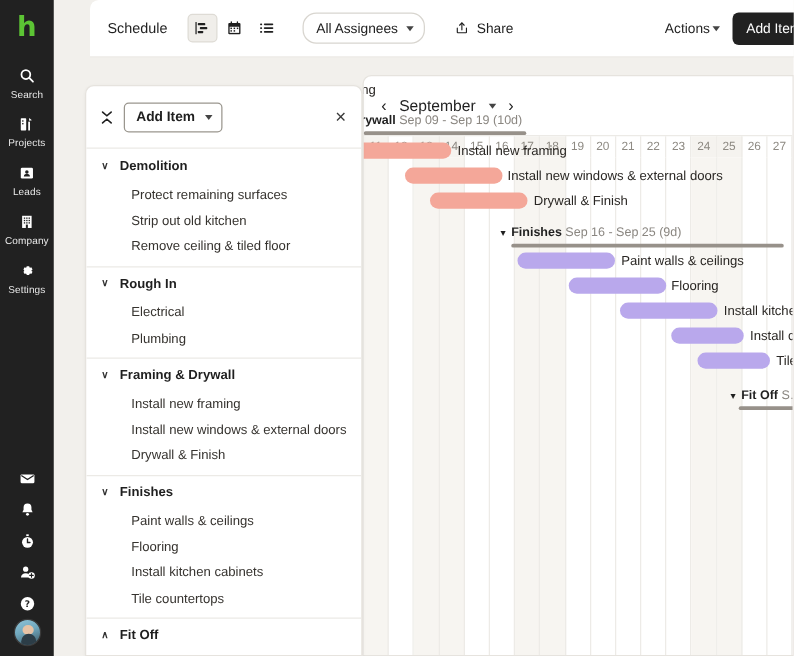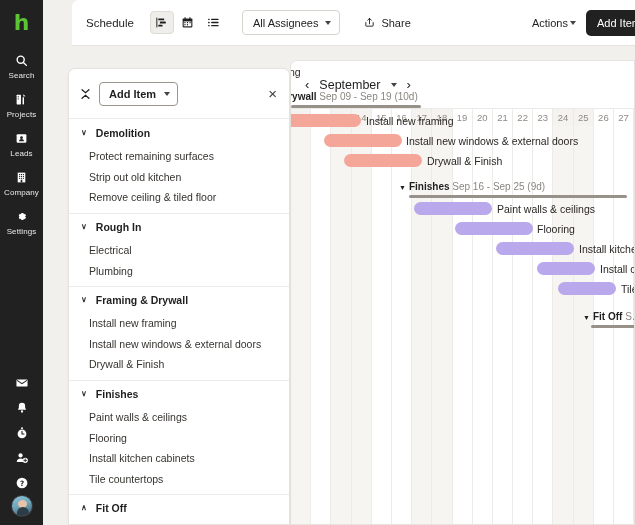--- a/index.html
+++ b/index.html
@@ -55,21 +55,21 @@
     display: flex; align-items: center; gap: 2px; margin-left: 6px;
   }
   .seg-btn {
     width: 24px; height: 23px; border-radius: 4px;
     display: flex; align-items: center; justify-content: center; cursor: pointer;
     border: 1px solid transparent;
   }
   .seg-btn.active { background: #f0eeea; border-color: #dedbd5; }
   .dropdown {
     display: flex; align-items: center; gap: 7px;
-    border: 1px solid #d8d5cf; border-radius: 4px; height: 25px;
+    border: 1px solid #d8d5cf; border-radius: 11px; height: 25px;
     padding: 0 8px 0 10px; font-size: 11px; color: #222; cursor: pointer; background:#fff;
     margin-left: 6px;
   }
   .caret { width:0; height:0; border-left:3.5px solid transparent; border-right:3.5px solid transparent; border-top:4px solid #444; }
   .share { display:flex; align-items:center; gap:6px; font-size:11px; color:#1f1f1f; cursor:pointer; margin-left:14px;}
   .tb-spacer { flex: 1 1 auto; }
   .actions { display:flex; align-items:center; gap:2px; font-size:11px; color:#1f1f1f; cursor:pointer; }
   .btn-dark {
     background:#212121; color:#fff; font-size:11px; border-radius:5px;
     height:26px; padding:0 11px; display:flex; align-items:center; cursor:pointer;
@@ -93,21 +93,21 @@
   .close-x { font-size:15px; color:#3a3a3a; cursor:pointer; line-height:1; }
   .tl-body { height: 406px; overflow: hidden; }
   .grp {
     display:flex; align-items:center; gap:9px; height:27px; padding-left:12px;
     font-size:10.5px; font-weight:700; color:#1f1f1f; cursor:pointer;
     border-top:1px solid #eceae6;
   }
   .grp.first { border-top: none; }
   .chev { font-size:8px; color:#333; line-height:1; }
   .task {
-    height:20.6px; padding-left:20px; display:flex; align-items:center;
+    height:20.6px; padding-left:36px; display:flex; align-items:center;
     font-size:10.5px; color:#36332f; cursor:pointer;
   }
   .grp-pad { height: 5px; }
 
   
   .gantt {
     position:absolute; left:290px; top:60px; width:345px; height:465px;
     background:#ffffff; border:1px solid #e6e3de; border-radius:7px 0 0 0; overflow:hidden;
   }
   .g-head { height:47px; display:flex; align-items:center; padding-left:14px; gap:10px; }

